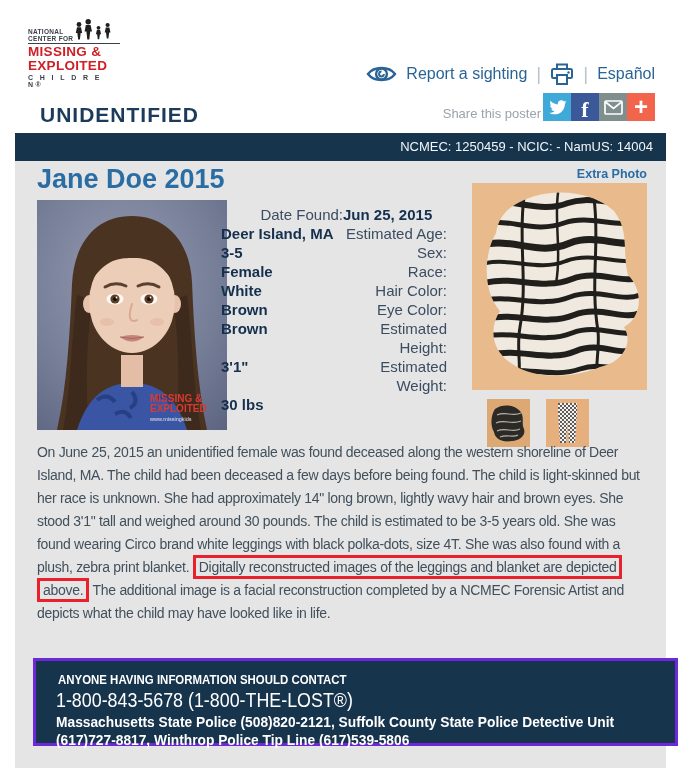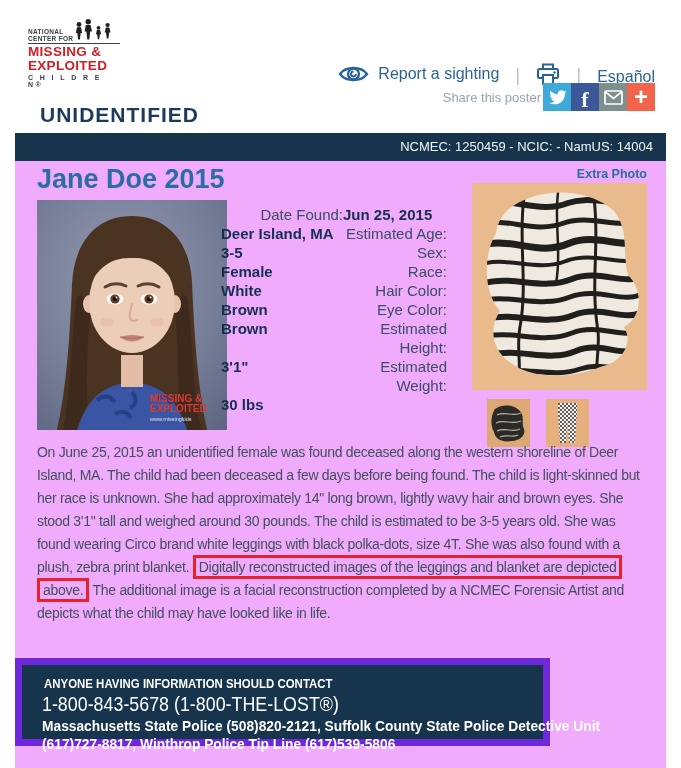--- a/index.html
+++ b/index.html
@@ -6,56 +6,56 @@
   html,body { width:681px; height:768px; background:#ffffff; font-family:"Liberation Sans", sans-serif; position:relative; overflow:hidden; }
 
   
   .logo { position:absolute; left:28px; top:18px; width:92px; }
   .logo-top { display:flex; align-items:flex-end; border-bottom:1.5px solid #3a4049; padding-bottom:1px; }
   .logo-top-text { font-size:6.5px; font-weight:bold; color:#3a4049; line-height:7px; letter-spacing:.3px; }
   .logo-figures { margin-left:2px; }
   .logo-red { font-size:13.5px; font-weight:bold; color:#ce2027; line-height:13px; letter-spacing:.3px; margin-top:1px; }
   .logo-children { font-size:7px; font-weight:bold; color:#3a4049; letter-spacing:2.4px; margin-top:2px; }
 
-  .top-links { position:absolute; top:62px; right:26px; display:flex; align-items:flex-end; gap:16px; }
+  .top-links { position:absolute; top:62px; right:26px; display:flex; align-items:center; gap:9px; }
   .top-links .lnk { color:#2a6496; font-size:16px; text-decoration:none; display:flex; align-items:center; gap:8px; cursor:pointer; }
   .sep { color:#b9c4cd; font-size:19px; font-weight:300; }
 
-  .share-row { position:absolute; top:83px; right:26px; display:flex; align-items:center; }
+  .share-row { position:absolute; top:93px; right:26px; display:flex; align-items:flex-end; }
   .share-label { color:#9aa3ab; font-size:13px; margin-right:2px; }
   .sq { width:28px; height:28px; display:flex; align-items:center; justify-content:center; cursor:pointer; }
   .sq-tw { background:#3fa9d8; } .sq-fb { background:#3b5998; }
   .sq-em { background:#7e8f8e; } .sq-pl { background:#f2654c; }
   .fb-f { color:#fff; font-size:22px; font-weight:bold; font-family:"Liberation Serif", serif; margin-top:6px; }
   .pl-plus { color:#fff; font-size:24px; font-weight:bold; line-height:24px; }
 
   .page-title { position:absolute; left:40px; top:103px; font-size:21px; font-weight:bold; color:#1c3a59; letter-spacing:1px; }
 
   
-  .wrapper { position:absolute; left:15px; top:133px; width:651px; height:635px; background:#f0abfc; }
+  .wrapper { position:absolute; left:15px; top:133px; width:651px; height:635px; background:#e5e5e5; }
   .refbar { position:absolute; left:0; top:0; width:651px; height:28px; background:#17344d; color:#f2f6f9; font-size:13px; line-height:28px; text-align:right; padding-right:13px; }
 
   .case-name { position:absolute; left:22px; top:31px; font-size:27px; font-weight:bold; color:#2a6da4; }
 
   .main-photo { position:absolute; left:22px; top:67px; width:190px; height:230px; }
 
   .details { position:absolute; left:206px; top:72px; display:grid; grid-template-columns:122px 104px; font-size:15px; line-height:19px; }
   .d-label { text-align:right; color:#3b4d61; }
   .d-value { font-weight:bold; color:#14304e; }
 
   .extra-label { position:absolute; left:457px; top:34px; width:175px; text-align:right; font-size:12.5px; font-weight:bold; color:#2a6da4; }
   .extra-photo { position:absolute; left:457px; top:50px; width:175px; height:207px; }
   .thumb { position:absolute; top:266px; width:43px; height:48px; cursor:pointer; }
   .thumb1 { left:472px; } .thumb2 { left:531px; }
 
   .desc { position:absolute; left:22px; top:308px; width:609px; font-size:14px; letter-spacing:-0.3px; line-height:23px; color:#41505c; }
   .redbox { border:3px solid #e8212c; padding:1px 3px; box-decoration-break:clone; -webkit-box-decoration-break:clone; }
 
   
-  .footer { position:absolute; left:0; top:525px; width:535px; height:88px; background:#17344d; color:#fff; border:7px solid #6d28d9; }
+  .footer { position:absolute; left:18px; top:525px; width:645px; height:88px; background:#17344d; color:#fff; border:3px solid #6d28d9; }
   .f-head { position:absolute; left:22px; top:11px; font-size:13px; font-weight:bold; transform:scaleX(.88); transform-origin:left; white-space:nowrap; }
   .f-phone { position:absolute; left:20px; top:27px; font-size:21px; transform:scaleX(.85); transform-origin:left; white-space:nowrap; }
   .f-agencies { position:absolute; left:20px; top:53px; width:640px; font-size:14.5px; font-weight:bold; line-height:17.5px; transform:scaleX(.95); transform-origin:left; }
 </style>
 </head>
 <body>
 
 <div class="logo">
   <div class="logo-top">
     <div class="logo-top-text">

